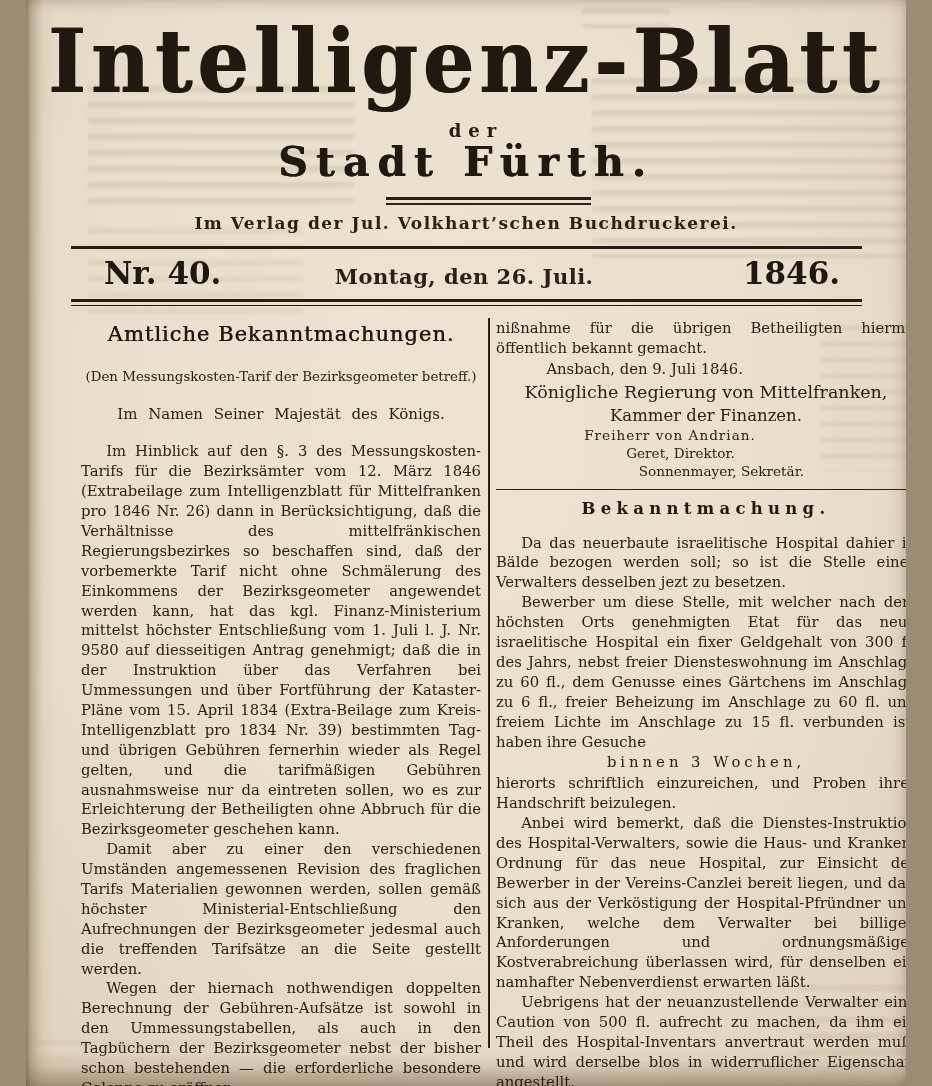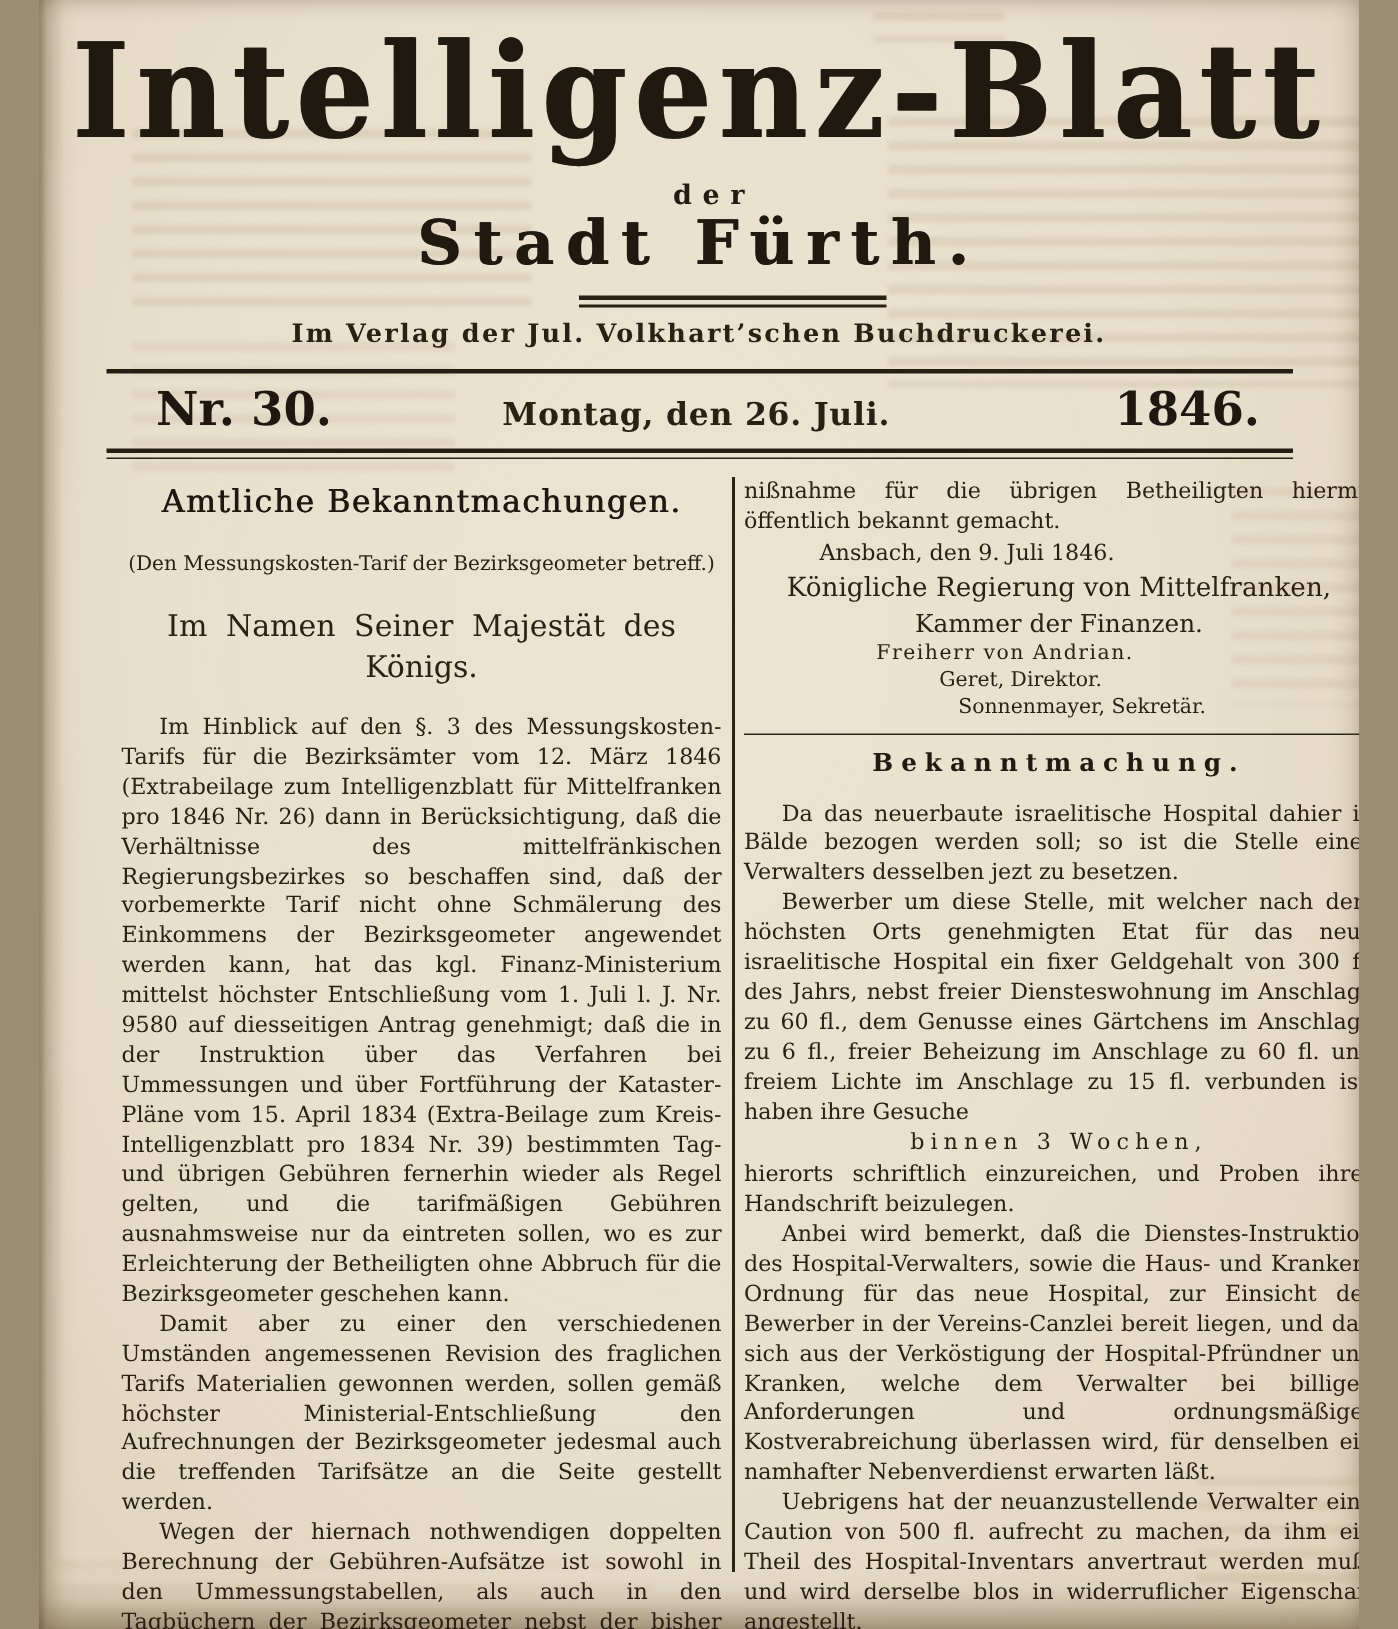--- a/index.html
+++ b/index.html
@@ -75,21 +75,21 @@
   .col-left{left:55px;width:400px;}
   .col-right{left:470px;width:420px;}
   .col p{margin:0;text-align:justify;text-indent:1.7em;}
   .col p.noindent{text-indent:0;}
   .section-heading{
     margin:2px 0 20px;text-align:center;
     font-size:21px;font-weight:normal;letter-spacing:1px;color:#1f1810;
     text-shadow:.5px 0 0 currentColor;
   }
   .subject{margin:0 0 18px;text-align:center;font-size:13.4px;}
-  .invocation{margin:0 0 17px;text-align:center;font-size:20px;word-spacing:6px;}
+  .invocation{margin:0 0 17px;text-align:center;font-size:15px;word-spacing:6px;}
   .placedate{padding-left:12%;margin-top:1px;}
   .auth-line1{text-align:center;font-size:17.5px;margin-top:2px;}
   .auth-line2{text-align:center;font-size:16.5px;margin-top:1px;}
   .sig{font-size:13.6px;line-height:1.3;}
   .sig1{padding-left:21%;letter-spacing:1px;}
   .sig2{padding-left:31%;}
   .sig3{padding-left:34%;}
   .sep-rule{border-top:1.5px solid #2c2416;margin:9px 0 7px;}
   .ann-heading{
     margin:8px 0 12px;text-align:center;
@@ -113,21 +113,21 @@
   <header class="masthead">
     <div class="mast-title">Intelligenz-Blatt</div>
     <div class="mast-connector">der</div>
     <div class="mast-subtitle">Stadt Fürth.</div>
     <div class="mast-rule"></div>
     <div class="imprint">Im Verlag der Jul. Volkhart’schen Buchdruckerei.</div>
   </header>
 
   <div class="rule-top"></div>
   <div class="dateline">
-    <span class="issue">Nr. 30.</span>
+    <span class="issue">Nr. 40.</span>
     <span class="date-mid">Montag, den 26. Juli.</span>
     <span class="year">1846.</span>
   </div>
   <div class="rule-bottom"></div>
 
   <div class="col-divider"></div>
 
   <section class="col col-left">
     <h2 class="section-heading">Amtliche Bekanntmachungen.</h2>
     <div class="subject">(Den Messungskosten-Tarif der Bezirksgeometer betreff.)</div>

